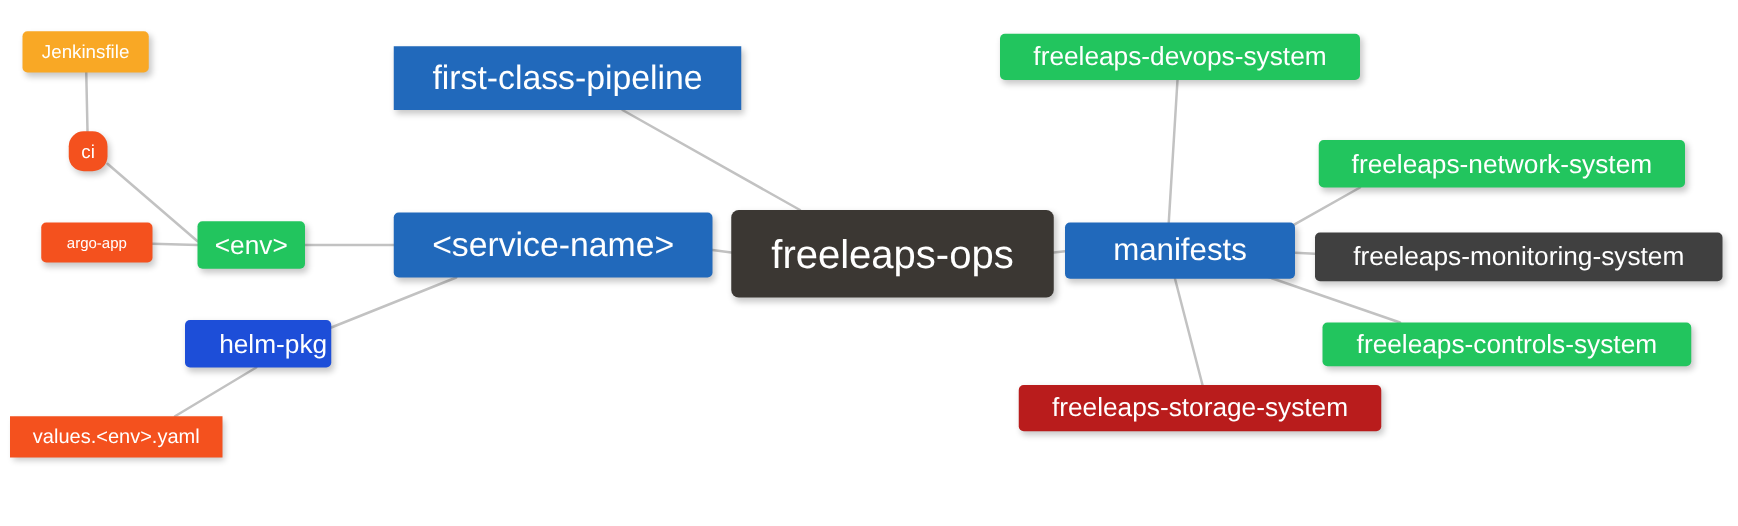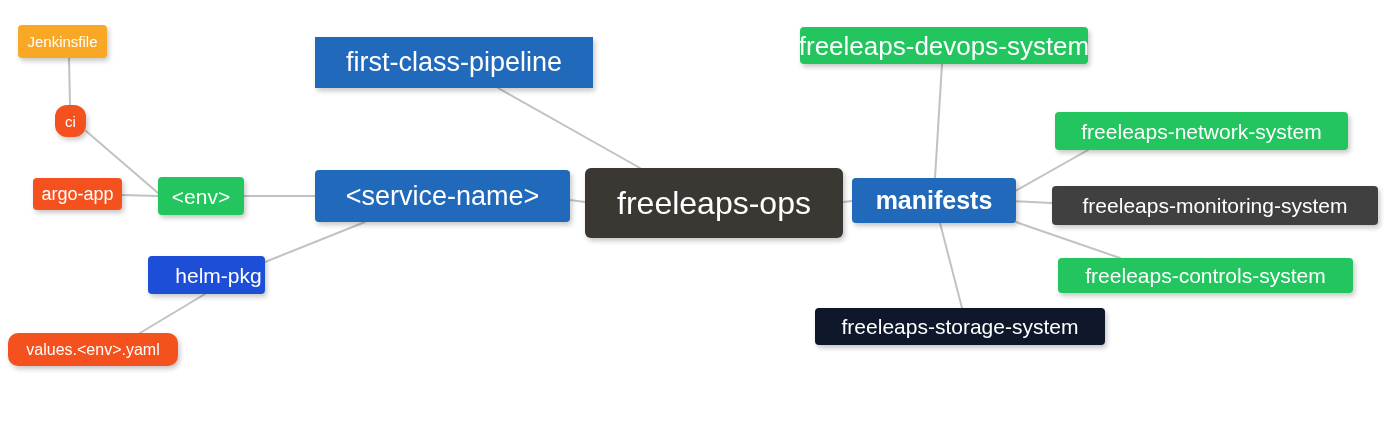--- a/index.html
+++ b/index.html
@@ -74,44 +74,44 @@
       </div>
       <div class="node" style="left: 315px; top: 170px; width: 255px; height: 52px; background: rgb(33, 105, 187); font-size: 27px; border-radius: 4px;">
         <span class="node-label">&lt;service-name&gt;</span>
       </div>
       <div class="node" style="left: 158px; top: 177px; width: 86px; height: 38px; background: rgb(34, 197, 94); font-size: 21px; border-radius: 4px;">
         <span class="node-label">&lt;env&gt;</span>
       </div>
       <div class="node" style="left: 55px; top: 105px; width: 31px; height: 32px; background: rgb(244, 81, 30); font-size: 15px; border-radius: 12px;">
         <span class="node-label">ci</span>
       </div>
-      <div class="node" style="left: 18px; top: 25px; width: 89px; height: 33px; background: rgb(249, 168, 37); font-size: 15px; border-radius: 4px;">
+      <div class="node" style="left: 18px; top: 25px; width: 101px; height: 33px; background: rgb(249, 168, 37); font-size: 15px; border-radius: 4px;">
         <span class="node-label">Jenkinsfile</span>
       </div>
-      <div class="node" style="left: 33px; top: 178px; width: 89px; height: 32px; background: rgb(244, 81, 30); font-size: 18px; border-radius: 4px;">
+      <div class="node" style="left: 33px; top: 178px; width: 89px; height: 32px; background: rgb(244, 81, 30); font-size: 12px; border-radius: 4px;">
         <span class="node-label">argo-app</span>
       </div>
       <div class="node" style="left: 148px; top: 256px; width: 117px; height: 38px; background: #1d4ed8; font-size: 21px; border-radius: 4px; padding-left: 24px;">
         <span class="node-label">helm-pkg</span>
       </div>
-      <div class="node" style="left: 8px; top: 333px; width: 170px; height: 33px; background: rgb(244, 81, 30); font-size: 16px; border-radius: 10px;">
+      <div class="node" style="left: 8px; top: 333px; width: 170px; height: 33px; background: rgb(244, 81, 30); font-size: 16px; border-radius: 0;">
         <span class="node-label">values.&lt;env&gt;.yaml</span>
       </div>
-      <div class="node" style="left: 852px; top: 178px; width: 164px; height: 45px; background: rgb(33, 105, 187); font-size: 25px; border-radius: 4px; font-weight: bold;">
+      <div class="node" style="left: 852px; top: 178px; width: 184px; height: 45px; background: rgb(33, 105, 187); font-size: 25px; border-radius: 4px;">
         <span class="node-label">manifests</span>
       </div>
-      <div class="node" style="left: 800px; top: 27px; width: 288px; height: 37px; background: rgb(34, 197, 94); font-size: 26px; border-radius: 4px;">
+      <div class="node" style="left: 800px; top: 27px; width: 288px; height: 37px; background: rgb(34, 197, 94); font-size: 21px; border-radius: 4px;">
         <span class="node-label">freeleaps-devops-system</span>
       </div>
       <div class="node" style="left: 1055px; top: 112px; width: 293px; height: 38px; background: rgb(34, 197, 94); font-size: 21px; border-radius: 4px; text-align: center;">
         <span class="node-label">freeleaps-network-system</span>
       </div>
       <div class="node" style="left: 1052px; top: 186px; width: 326px; height: 39px; background: #404040; font-size: 21px; border-radius: 4px;">
         <span class="node-label">freeleaps-monitoring-system</span>
       </div>
       <div class="node" style="left: 1058px; top: 258px; width: 295px; height: 35px; background: rgb(34, 197, 94); font-size: 21px; border-radius: 4px;">
         <span class="node-label">freeleaps-controls-system</span>
       </div>
-      <div class="node" style="left: 815px; top: 308px; width: 290px; height: 37px; background: #0f172a; font-size: 21px; border-radius: 4px;">
+      <div class="node" style="left: 815px; top: 308px; width: 290px; height: 37px; background: #b91c1c; font-size: 21px; border-radius: 4px;">
         <span class="node-label">freeleaps-storage-system</span>
       </div>
     </div>
 </div>
 
 </body></html>

